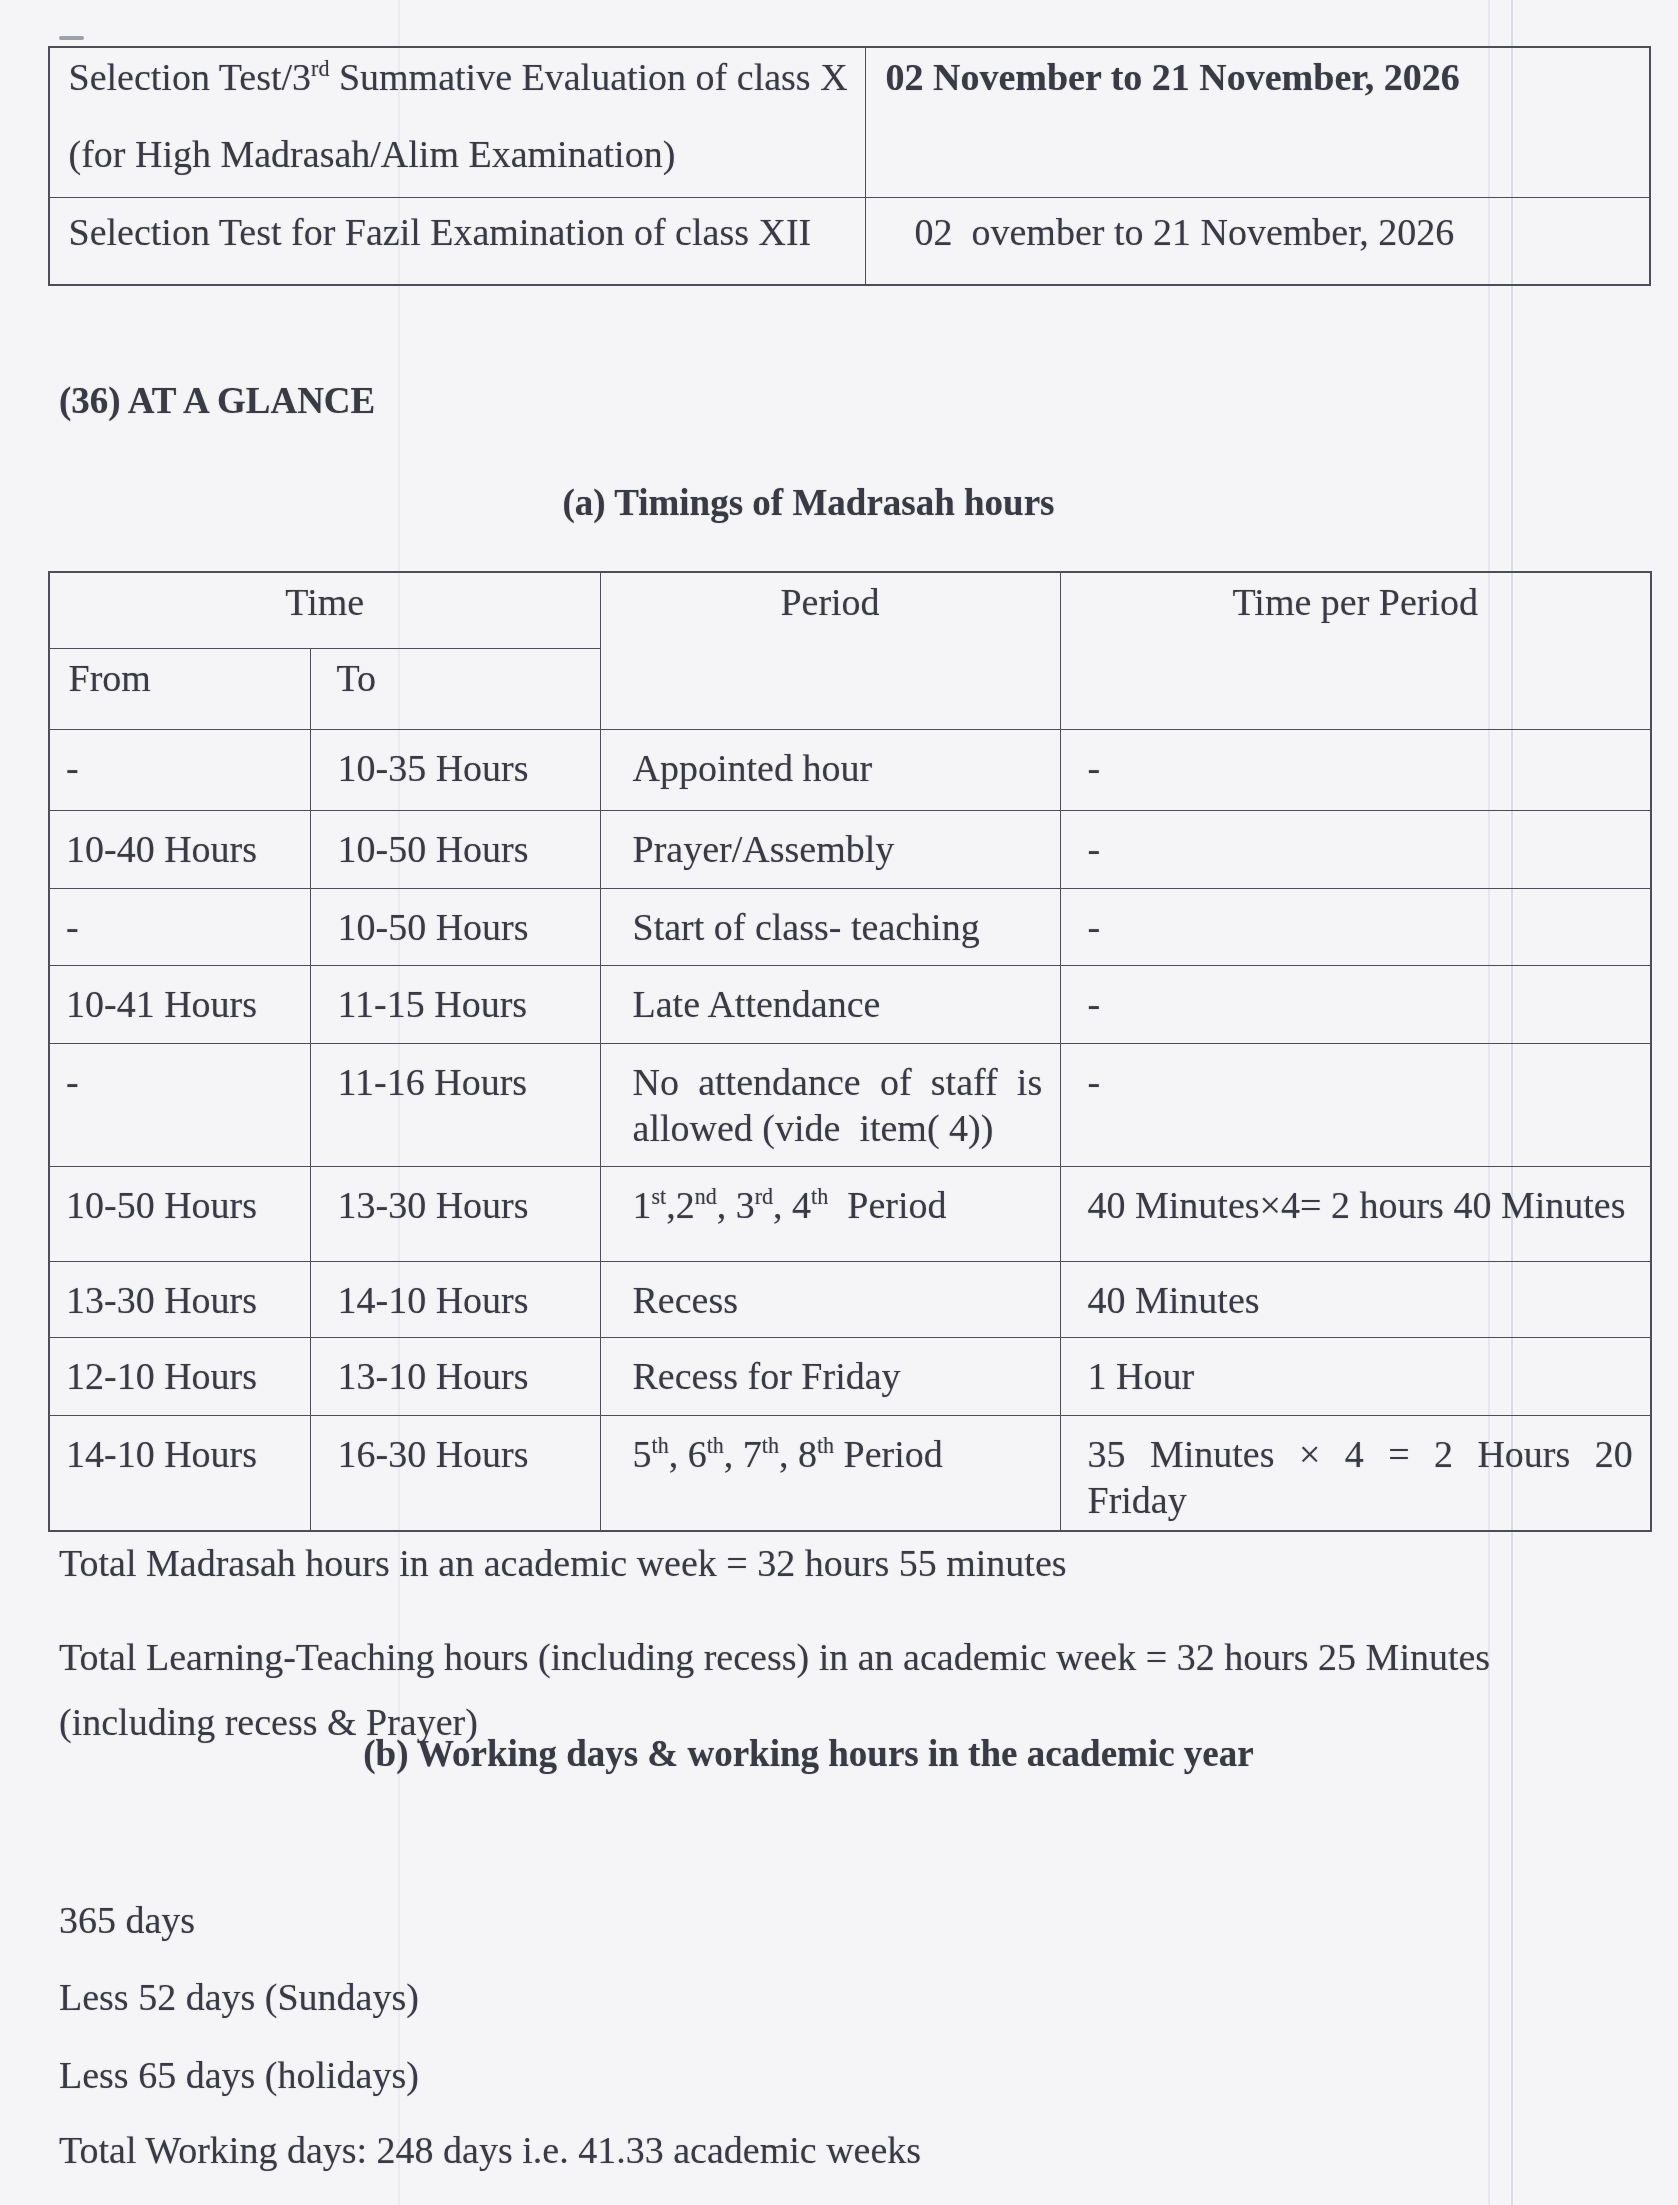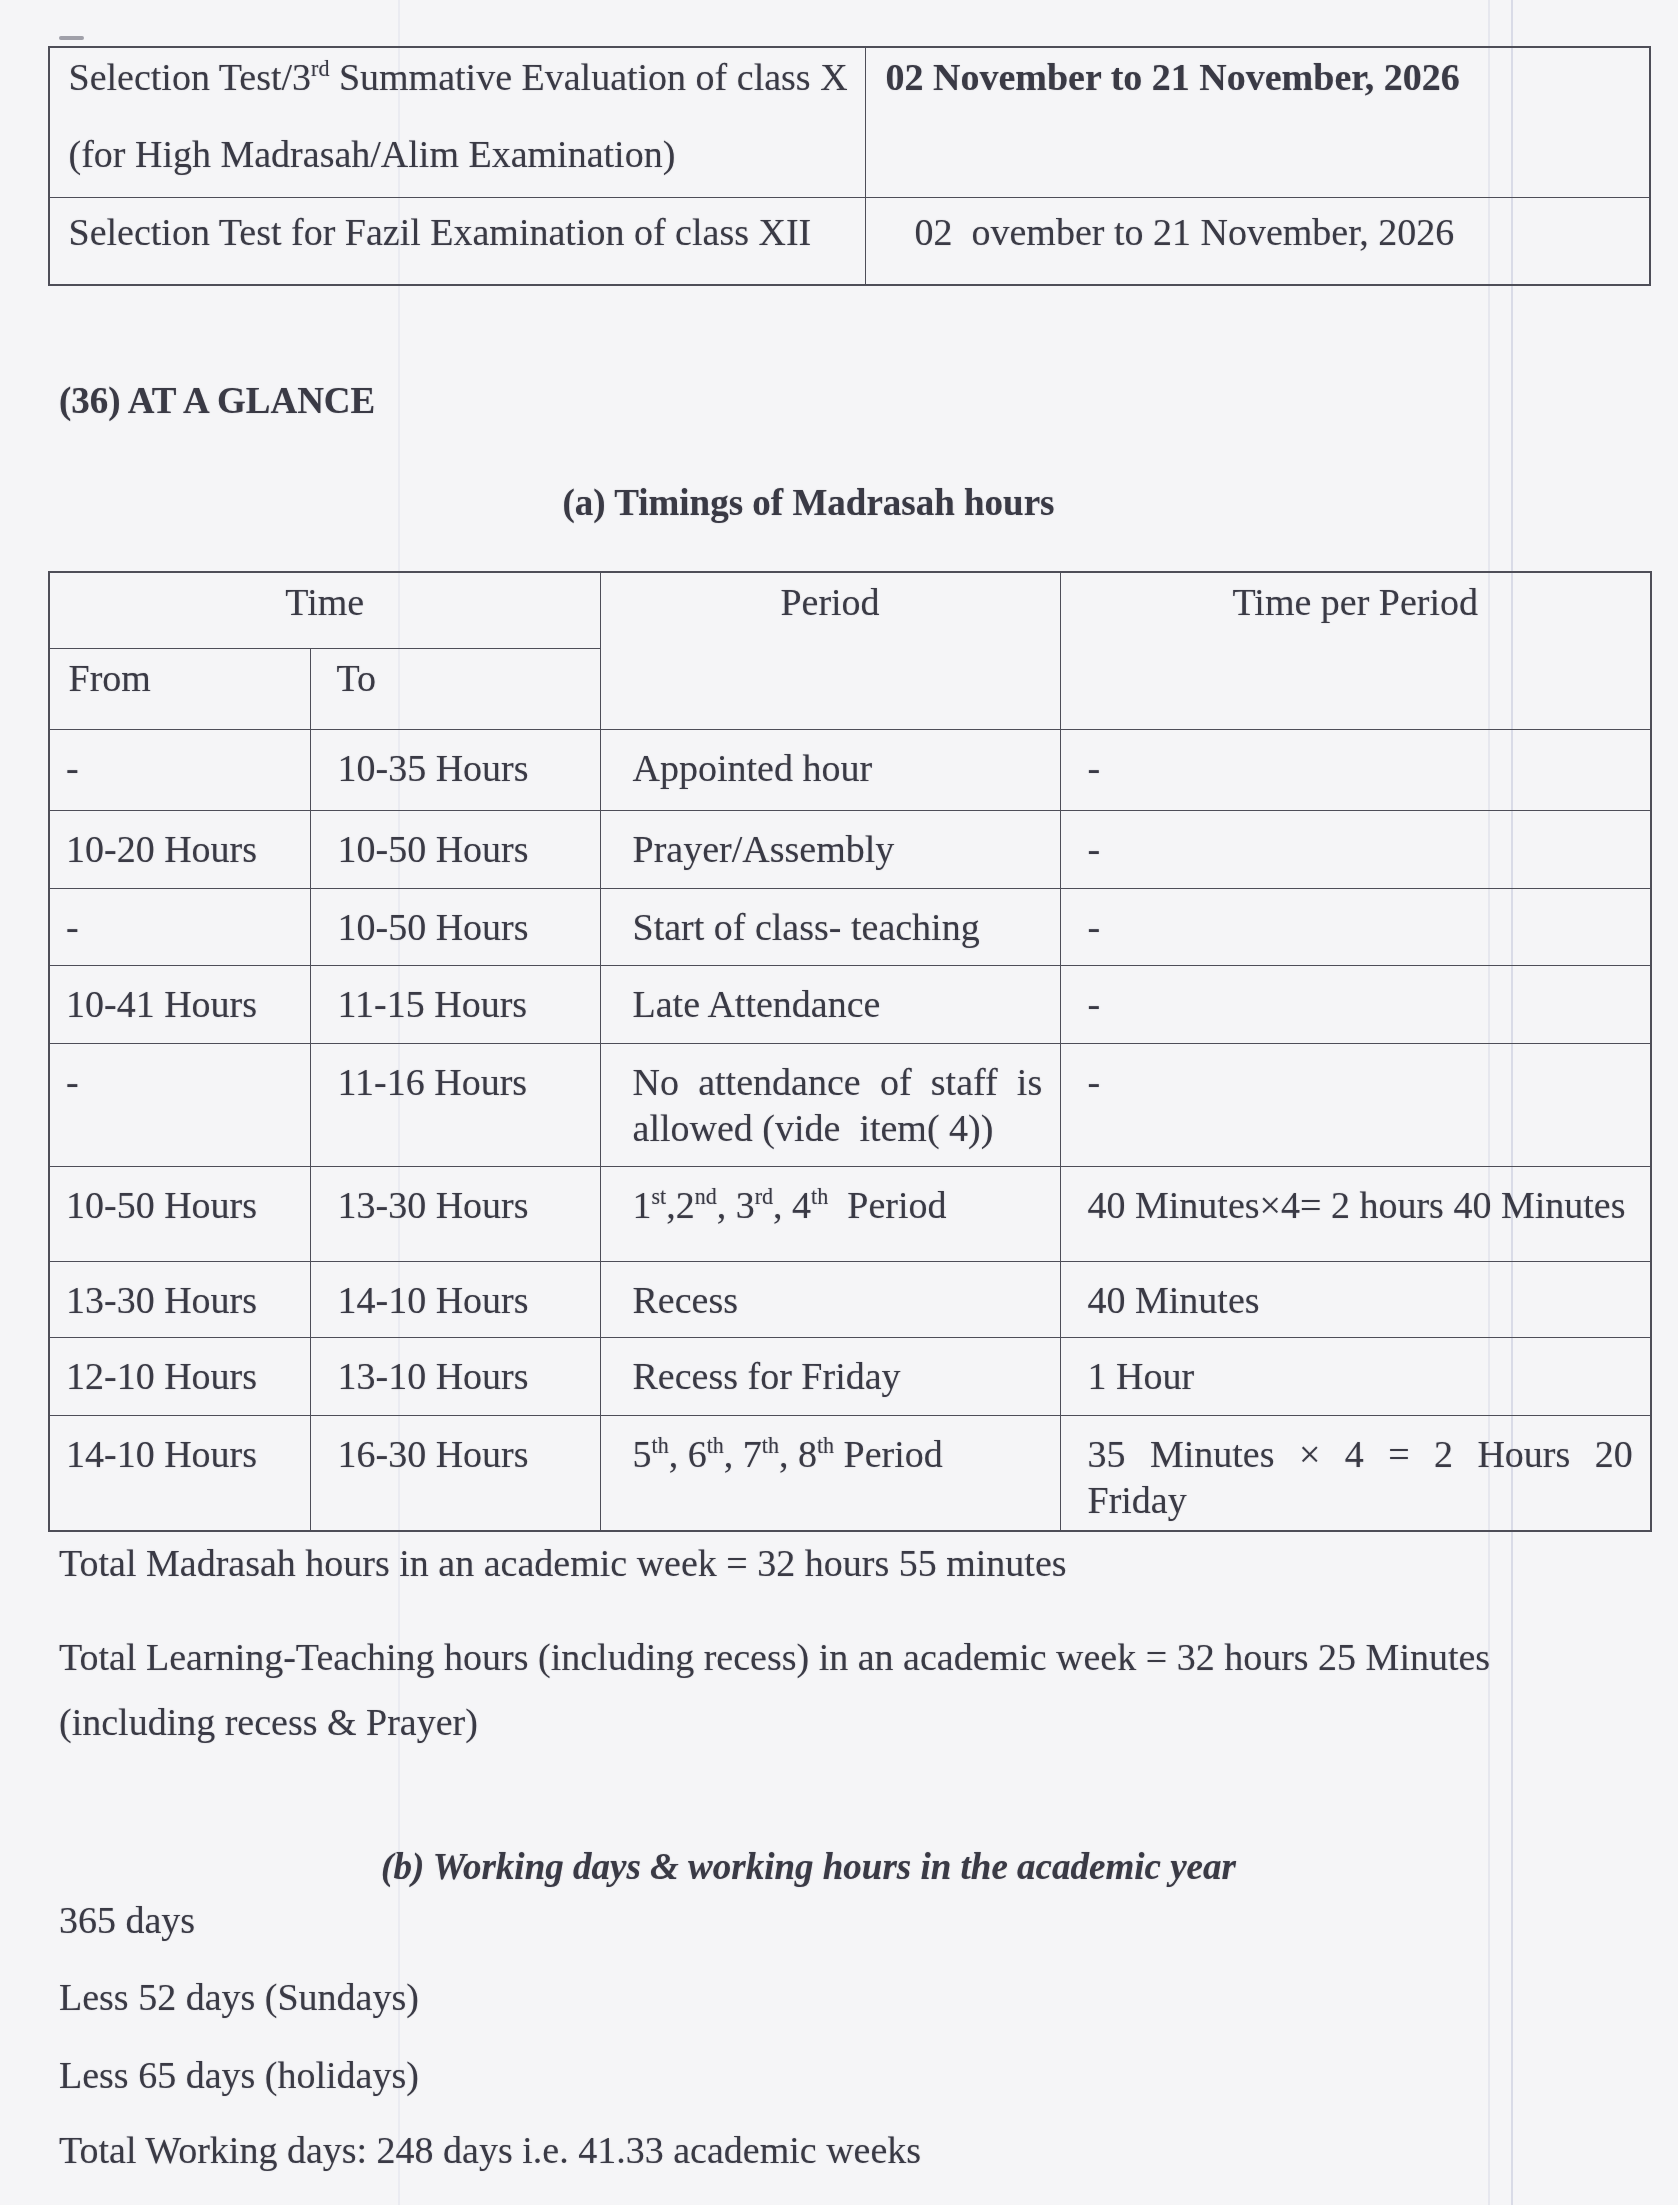--- a/index.html
+++ b/index.html
@@ -36,21 +36,21 @@
   td.date2{padding:11px 6.2px 0 49px;}
   .pre{white-space:pre-wrap;}
 
   sup{font-size:58%;line-height:0;vertical-align:super;letter-spacing:0;}
 
   
   .glance-heading{position:absolute;left:59px;top:378px;font-weight:bold;font-size:37px;}
   .center-wrap{position:absolute;left:48px;width:1601px;text-align:center;}
   .a-heading{top:480px;font-weight:bold;font-size:37px;}
   .a-heading .shift, .b-heading .shift{position:relative;left:-40px;}
-  .b-heading{top:1844px;font-weight:bold;font-size:37px;font-style:italic;}
+  .b-heading{top:1731px;font-weight:bold;font-size:37px;}
 
   
   .main-table{position:absolute;left:48px;top:571px;width:1601px;border:2.5px solid #4e4e58;}
   .main-table th,.main-table td{border:1.9px solid #4e4e58;}
   .main-table tr.hr1{height:76px;}
   .main-table tr.hr2{height:81px;}
   .main-table th{padding-top:6px;}
   th.th-time,th.th-period,th.th-tpp{text-align:center;}
   th.th-from{text-align:left;padding-left:18.5px;}
   th.th-to{text-align:left;padding-left:26px;}
@@ -119,21 +119,21 @@
     <th class="th-to">To</th>
   </tr>
 
   <tr class="r0">
     <td class="c1">-</td>
     <td class="c2">10-35 Hours</td>
     <td class="c3">Appointed hour</td>
     <td class="c4">-</td>
   </tr>
   <tr class="r1">
-    <td class="c1">10-20 Hours</td>
+    <td class="c1">10-40 Hours</td>
     <td class="c2">10-50 Hours</td>
     <td class="c3">Prayer/Assembly</td>
     <td class="c4">-</td>
   </tr>
   <tr class="r2">
     <td class="c1">-</td>
     <td class="c2">10-50 Hours</td>
     <td class="c3">Start of class- teaching</td>
     <td class="c4">-</td>
   </tr>

